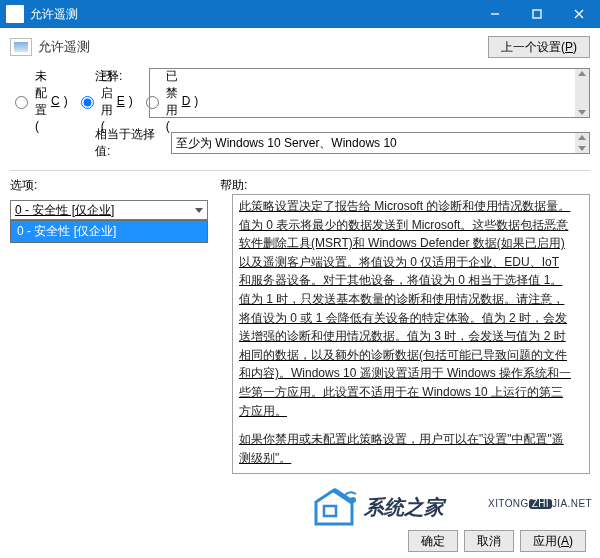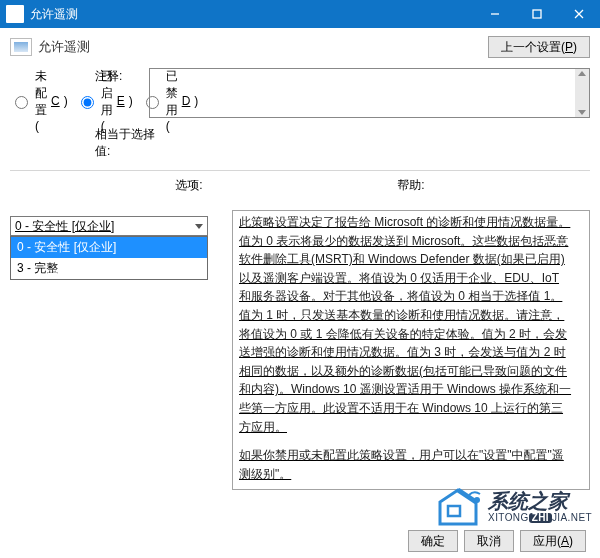--- a/index.html
+++ b/index.html
@@ -36,24 +36,24 @@
   .helpbox { border:1px solid #a3a3a3; height:280px; padding:2px 16px 4px 6px; font-size:12px; line-height:1.55; overflow-y:scroll; color:#222; position:relative;}
   .helpbox p { margin:0 0 10px 0;}
   .combo { margin-top:6px; width:198px; height:20px; border:1px solid #7a7a7a; background:#fff; display:flex; align-items:center; padding:0 4px; font-size:12px; position:relative; cursor:pointer;}
   .combo .chev { margin-left:auto; width:0;height:0;border-left:4px solid transparent;border-right:4px solid transparent;border-top:5px solid #555;}
   .dropdown { position:absolute; top:26px; left:0; width:198px; border:1px solid #6b6b6b; background:#fff; font-size:12px;}
   .dropdown div { padding:2px 6px;}
   .dropdown .sel { background:#1e90ff; color:#fff;}
   .footer { position:absolute; bottom:6px; right:14px; display:flex; gap:6px;}
   .watermark { position:absolute; right:8px; bottom:30px; display:flex; align-items:center; gap:6px; pointer-events:none;}
   .wm-icon { width:48px;height:42px; }
-  .wm-text { display:flex; flex-direction:column; line-height:1;}
+  .wm-text { display:flex; flex-direction:row; line-height:1;gap:44px;}
   .wm-text .cn { font-size:20px; font-weight:bold; color:#2a3a52; font-style:italic;}
   .wm-text .en { font-size:10px; color:#2a3a52; letter-spacing:0.4px;}
-  .wm-text .num { display:inline-block; background:#2a3a52; color:#fff; border-radius:3px; padding:0 3px; font-size:10px; margin-top:2px;font-weight:bold;}
+  .wm-text .num { display:inline-block; background:#2a3a52; color:#fff; border-radius:3px; padding:0 3px; font-size:10px; margin-top:2px;}
   u.hk{text-decoration:underline;}
 </style>
 </head>
 <body>
 
 <div class="titlebar">
   <span class="icon">
       <div></div>
     </span>
   <span>允许遥测</span>
@@ -97,40 +97,43 @@
         <label><input type="radio" name="st" style="">已禁用(<u class="hk">D</u>)</label>
       </div>
     </div>
     <div style="flex:1;">
       <div style="display:flex; align-items:flex-start;">
         <div class="fieldlabel" style="width:54px;">注释:</div>
         <div class="textbox"><span></span><div class="scrollhint"></div></div>
       </div>
       <div style="display:flex; align-items:center; margin-top:8px;">
         <div class="fieldlabel" style="width:76px;">相当于选择值:</div>
+        <div class="platbox">
+            <span>至少为 Windows 10 Server、Windows 10</span>
+            <div class="scrollhint"></div>
+          </div>
       </div>
     </div>
   </div>
 
   <hr class="divider">
 
-  <div style="display:flex; gap:12px; margin-bottom:16px;justify-content:center;">
+  <div style="display:flex; gap:0; margin-bottom:0;">
     <div style="width:210px;"><span class="optlabel">选项:</span></div>
     <div><span class="optlabel">帮助:</span></div>
   </div>
 
   <div class="lower">
     <div class="leftlower">
       <div class="combo">
         <span>0 - 安全性 [仅企业]</span>
         <span class="chev"></span>
       </div>
       <div class="dropdown">
         <div class="sel">0 - 安全性 [仅企业]</div>
-        <div>3 - 完整</div>
       </div>
     </div>
     <div class="rightlower">
       <div class="helpbox">
         <p>此策略设置决定了报告给 Microsoft 的诊断和使用情况数据量。值为 0 表示将最少的数据发送到 Microsoft。这些数据包括恶意软件删除工具(MSRT)和 Windows Defender 数据(如果已启用)以及遥测客户端设置。将值设为 0 仅适用于企业、EDU、IoT 和服务器设备。对于其他设备，将值设为 0 相当于选择值 1。值为 1 时，只发送基本数量的诊断和使用情况数据。请注意，将值设为 0 或 1 会降低有关设备的特定体验。值为 2 时，会发送增强的诊断和使用情况数据。值为 3 时，会发送与值为 2 时相同的数据，以及额外的诊断数据(包括可能已导致问题的文件和内容)。Windows 10 遥测设置适用于 Windows 操作系统和一些第一方应用。此设置不适用于在 Windows 10 上运行的第三方应用。</p>
         <p>如果你禁用或未配置此策略设置，用户可以在"设置"中配置"遥测级别"。</p>
       </div>
     </div>
   </div>
 </div>

